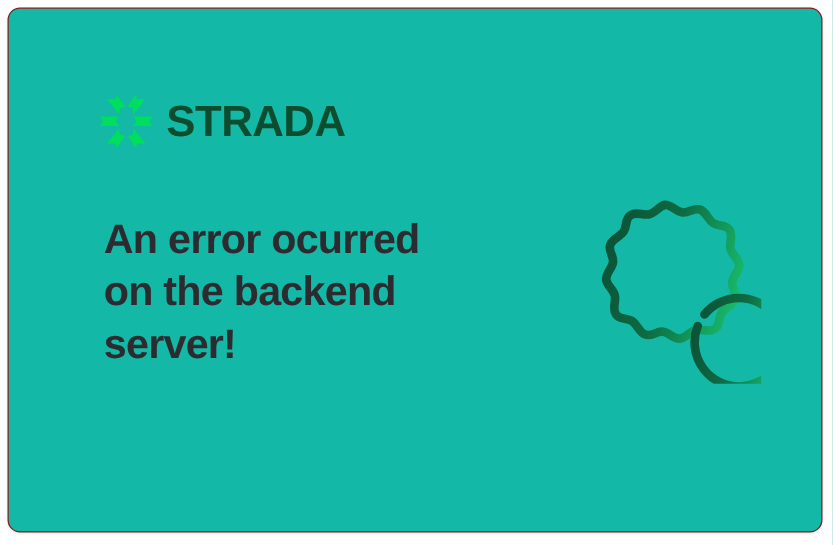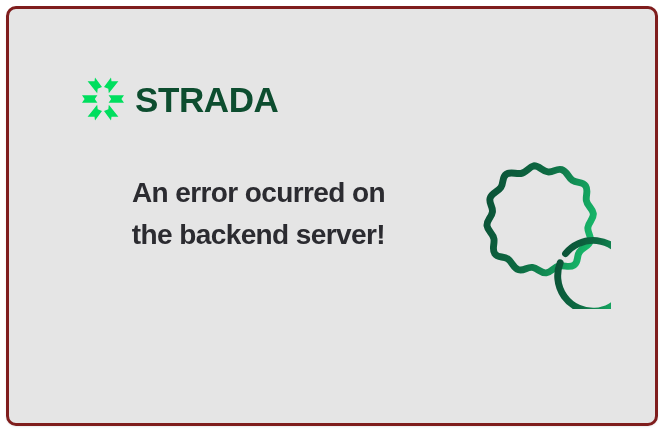--- a/index.html
+++ b/index.html
@@ -16,26 +16,25 @@
   }
 
   
   .error-card {
     position: absolute;
     left: 6px;
     top: 6px;
     width: 652px;
     height: 420px;
     box-sizing: border-box;
-    background: #e5e5e5;
-    border: 3px solid #7f1d1d;
+    background: #14b8a6;
+    border: 1px solid #7f1d1d;
     border-radius: 10px;
     box-shadow: 0 1px 2px rgba(60, 66, 87, 0.10);
     overflow: hidden;
-    text-align: right;
   }
 
   
   .brand {
     position: absolute;
     left: 72px;
     top: 68px;
     display: flex;
     align-items: center;
     gap: 10px;
@@ -55,21 +54,21 @@
     white-space: nowrap;
   }
 
   
   .message {
     position: absolute;
     left: 76px;
     top: 163px;
     width: 300px;
     margin: 0;
-    font-size: 28px;
+    font-size: 33px;
     font-weight: 600;
     line-height: 42px;
     letter-spacing: -0.6px;
     color: #2b2b30;
   }
 
   
   .gear-illustration {
     position: absolute;
     left: 448px;

